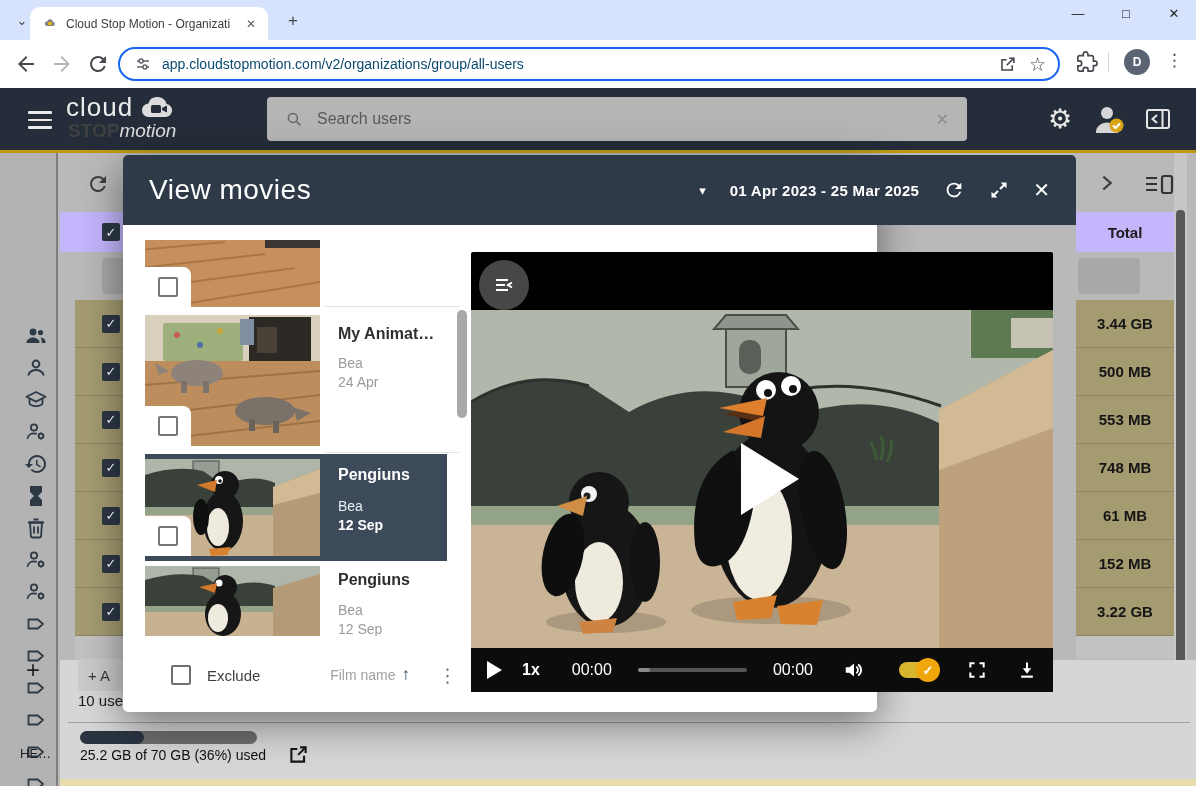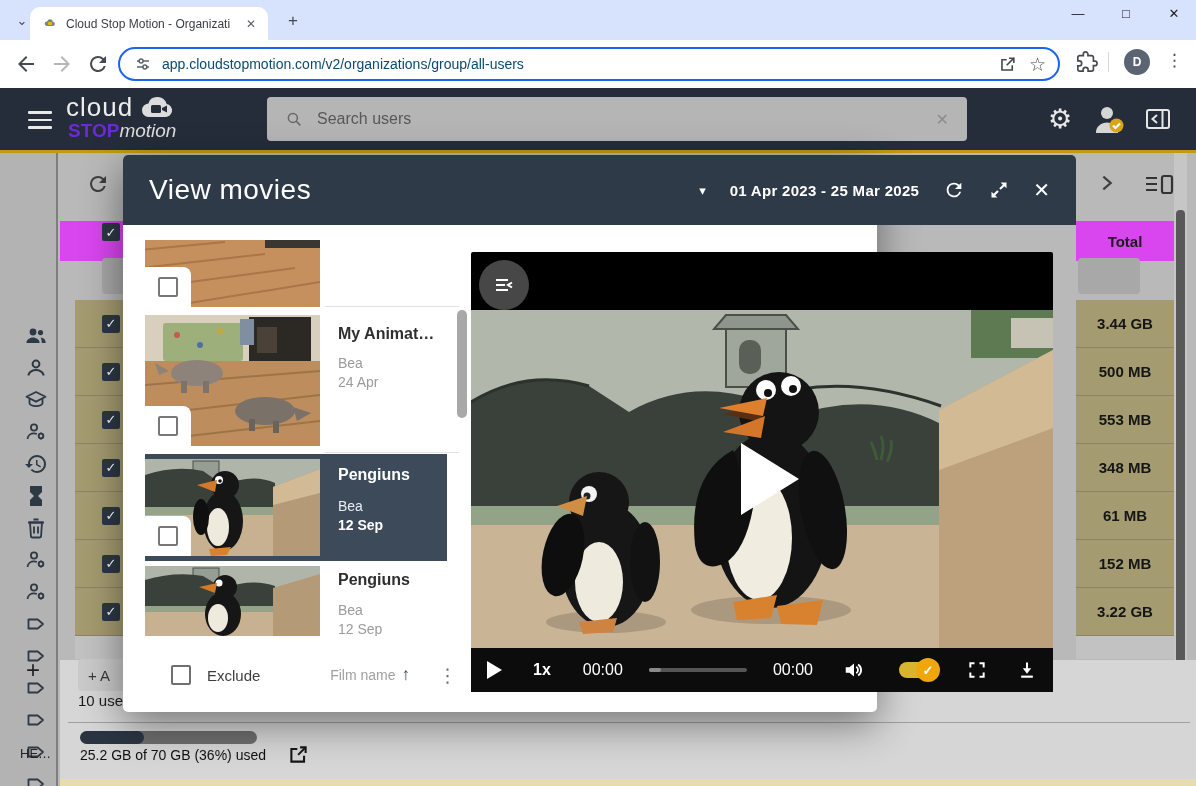--- a/index.html
+++ b/index.html
@@ -31,42 +31,42 @@
   .sep { left:1108px; top:52px; width:1px; height:20px; background:#d5d9de; }
 
   
   .appheader { left:0; top:88px; width:1196px; height:62px; background:#242d39; }
   .goldline { left:0; top:150px; width:1196px; height:3px; background:#bf9b13; }
   .burger { left:28px; top:111px; width:24px; }
   .burger div { height:2.5px; background:#e9e9e9; margin-bottom:5px; border-radius:1px; }
   .logo1 { left:66px; top:92px; display:flex; align-items:center; color:#ededed;
     font-size:26px; letter-spacing:1px; }
   .logo2 { left:68px; top:120px; font-size:19px; }
-  .logo2 .stop { color:#6d28d9; font-weight:bold; }
+  .logo2 .stop { color:#404040; font-weight:bold; }
   .logo2 .motion { color:#dedede; font-style:italic; }
   .searchbar { left:267px; top:97px; width:700px; height:44px; background:#b5b5b5;
     border-radius:4px; display:flex; align-items:center; padding:0 18px; }
   .searchbar input { flex:1; background:transparent; border:none; outline:none;
     font-size:16px; margin-left:14px; color:#444; }
   .searchbar input::placeholder { color:#585858; opacity:1; }
   .search-x { color:#8c8c8c; font-size:16px; }
   .hdr-gear { left:1048px; top:103px; font-size:27px; color:#e8e8e8; }
   .hdr-user { left:1092px; top:103px; }
   .hdr-panel { left:1145px; top:107px; }
 
   
   .pagebase { left:58px; top:153px; width:1138px; height:633px; background:#b9b9b9; }
   .sidebar { left:0; top:153px; width:58px; height:633px; background:#b3b3b3; border-right:2px solid #7e7e7e; }
   .sbi { position:absolute; left:24px; width:24px; height:24px; color:#2e3946; }
   .sb-plus { position:absolute; left:26px; font-size:24px; color:#1f1f1f; }
   .sb-label { position:absolute; left:20px; top:593px; font-size:13px; color:#222; }
   .bh-refresh { left:86px; top:172px; width:24px; height:24px; color:#3e3e3e; }
   .bh-chev { left:1096px; top:172px; width:22px; height:22px; }
   .bh-panel { left:1144px; top:174px; }
-  .thead-piece { top:221px; height:40px; background:#d946ef; }
+  .thead-piece { top:212px; height:40px; background:#c4b5fd; }
   .thead-l { left:60px; width:63px; }
   .thead-r { left:1076px; width:98px; display:flex; align-items:center; justify-content:center;
     font-size:15px; font-weight:600; color:#1c1c1c; }
   .cb-navy { width:18px; height:18px; background:#2c3845; border-radius:2px; color:#fff;
     font-size:13px; display:flex; align-items:center; justify-content:center; }
   .filter-l { left:102px; top:258px; width:21px; height:36px; background:#a8a8a8; border-radius:4px 0 0 4px; }
   .filter-r { left:1078px; top:258px; width:62px; height:36px; background:#a8a8a8; border-radius:4px; }
   .rows-l { left:75px; top:300px; width:48px; }
   .rows-r { left:1076px; top:300px; width:98px; }
   .trow { height:48px; background:#a49b70; border-bottom:1px solid #8d8467;
@@ -129,21 +129,21 @@
   .player { position:absolute; left:348px; top:97px; width:582px; height:440px; background:#000; border-radius:2px; }
   .pmenu { position:absolute; left:8px; top:8px; width:50px; height:50px; border-radius:50%;
     background:rgba(255,255,255,.28); display:flex; align-items:center; justify-content:center; }
   .scene { position:absolute; left:0; top:58px; width:582px; height:338px; }
   .bigplay { position:absolute; left:270px; top:191px; width:0; height:0;
     border-left:58px solid #fff; border-top:36px solid transparent; border-bottom:36px solid transparent; }
   .pcontrols { position:absolute; left:0; top:396px; width:582px; height:44px; background:#0c0c0c;
     display:flex; align-items:center; padding:0 16px; color:#fff; }
   .smallplay { width:0; height:0; border-left:15px solid #fff;
     border-top:9px solid transparent; border-bottom:9px solid transparent; }
-  .speed { font-size:16px; font-weight:bold; margin-left:31px; }
+  .speed { font-size:16px; font-weight:bold; margin-left:20px; }
   .ptime { font-size:16px; margin-left:32px; }
   .seek { flex:1; height:4px; background:#555; border-radius:2px; margin:0 26px; position:relative; }
   .seek .stub { position:absolute; left:0; top:0; width:12px; height:4px; background:#8a8a8a; border-radius:2px; }
   .toggle { width:38px; height:16px; background:#d7b52e; border-radius:8px; position:relative; margin-left:34px; }
   .toggle .knob { position:absolute; right:-3px; top:-4px; width:24px; height:24px; border-radius:50%;
     background:#efa70c; color:#fff; font-size:13px; font-weight:bold;
     display:flex; align-items:center; justify-content:center; }
   .ctrl-ic { margin-left:30px; }
 </style>
 </head>
@@ -381,21 +381,21 @@
       <span class="cb-navy">✓</span>
     </div>
   <div class="trow">
       <span class="cb-navy">✓</span>
     </div>
 </div>
 <div class="abs rows-r">
   <div class="trow">3.44 GB</div>
   <div class="trow">500 MB</div>
   <div class="trow">553 MB</div>
-  <div class="trow">348 MB</div>
+  <div class="trow">748 MB</div>
   <div class="trow">61 MB</div>
   <div class="trow">152 MB</div>
   <div class="trow">3.22 GB</div>
 </div>
 <div class="abs lightrow" style="left:75px;width:48px"></div>
 <div class="abs lightrow" style="left:1076px;width:98px"></div>
 <div class="abs pg-scroll"></div>
 <div class="abs pg-thumb"></div>
 
 <div class="abs footzone"></div>

